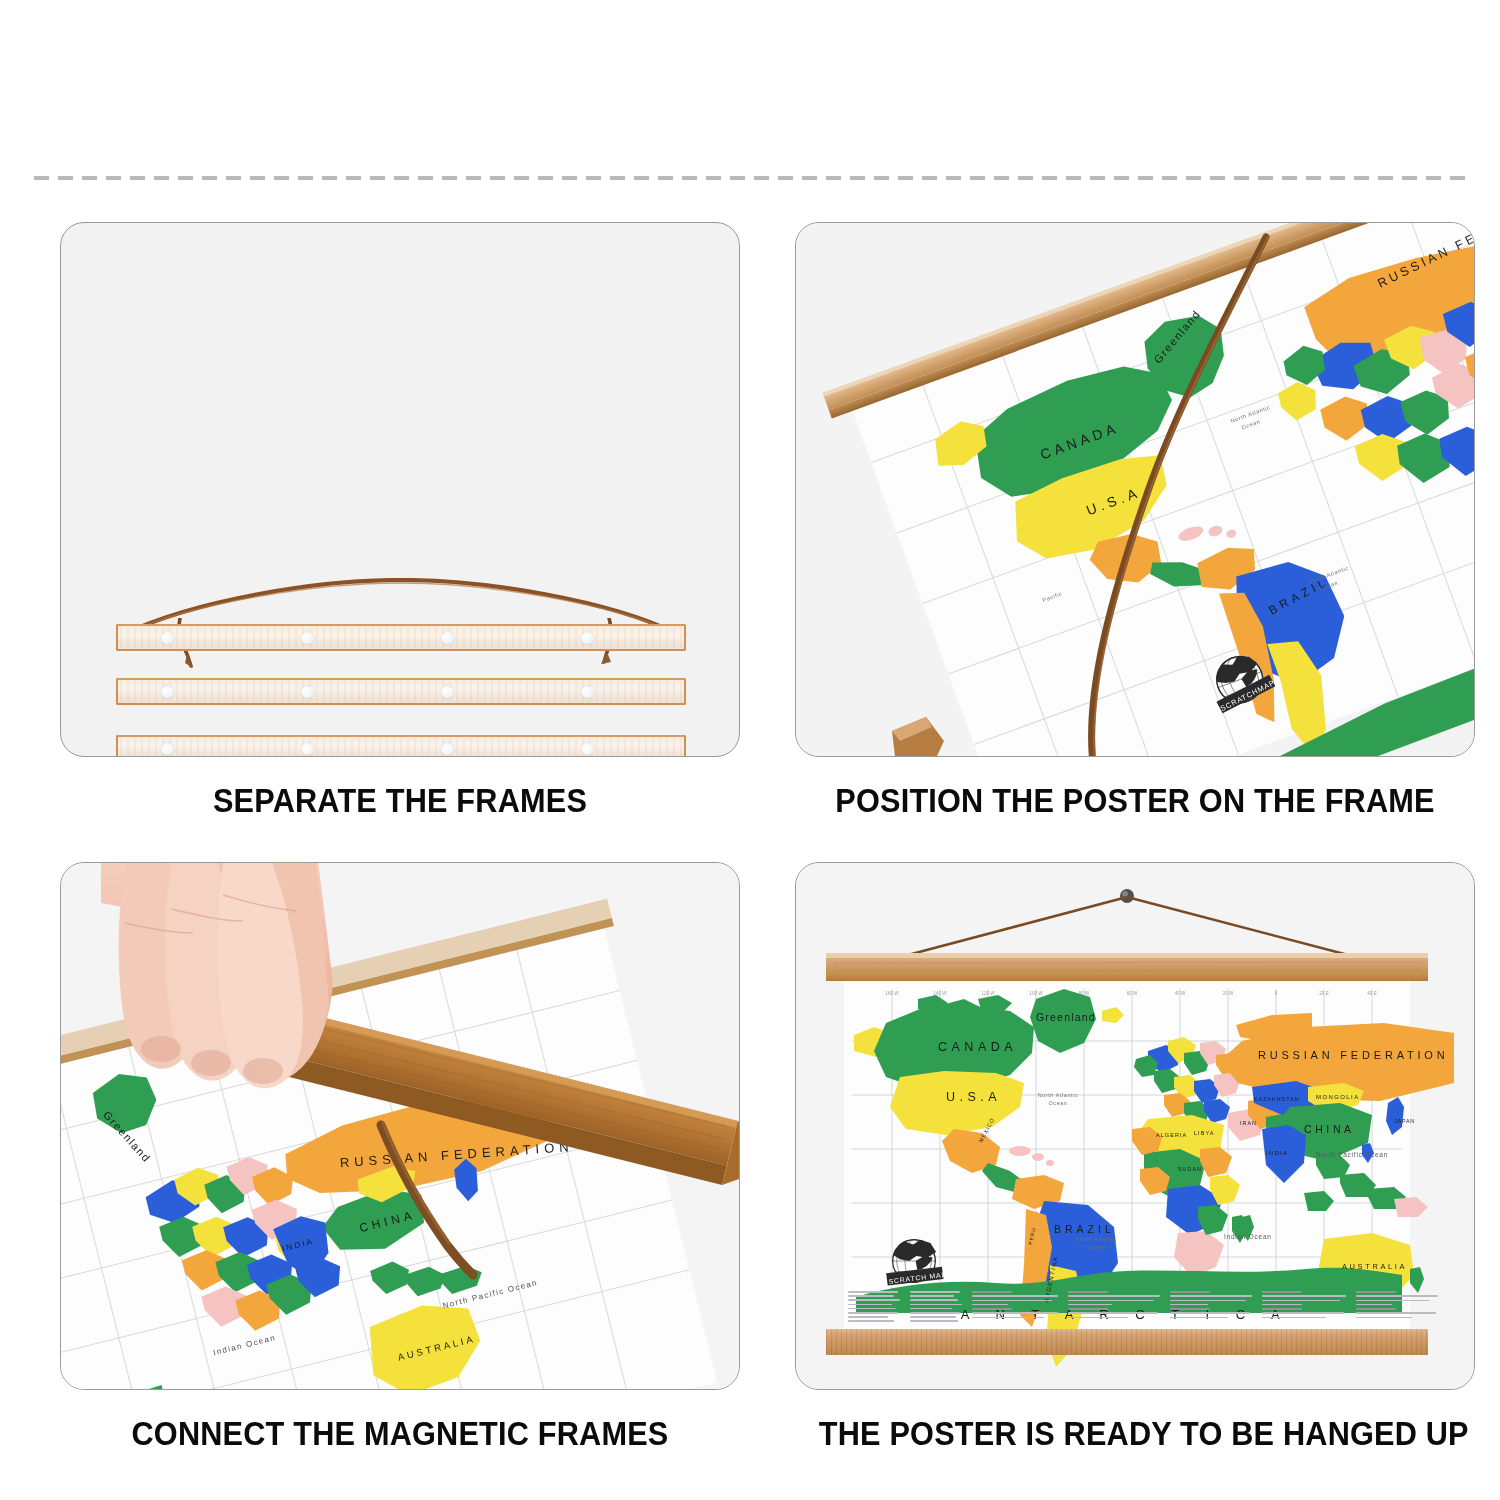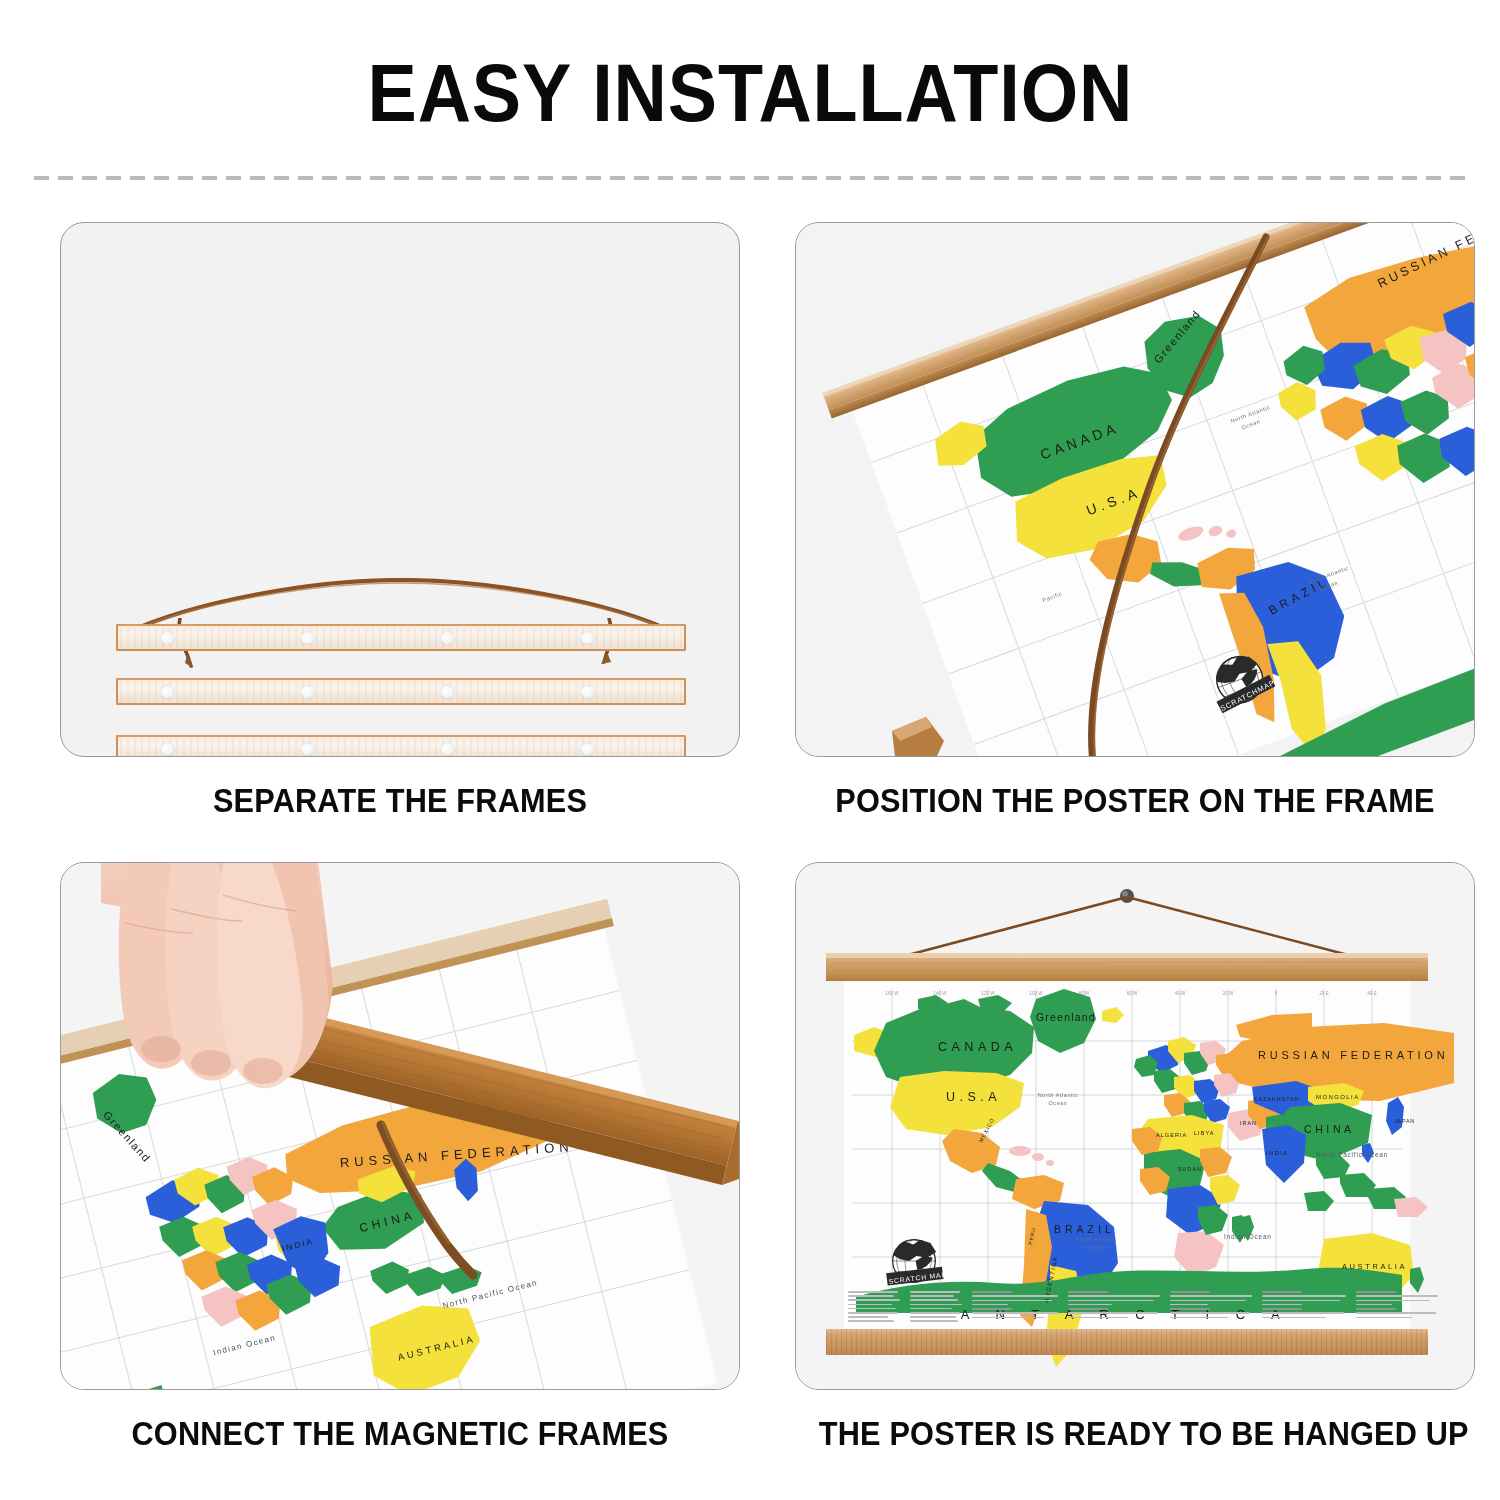--- a/index.html
+++ b/index.html
@@ -132,23 +132,20 @@
   .lline.h { background:#8f949a; height:1.8px; }
 
   svg { display:block; }
   .mapsvg text { font-family: "Liberation Sans Narrow","Liberation Sans",sans-serif; }
 </style>
 </head>
 <body>
 
 <div class="page">
 
-  <div class="title-bar">
-    <span class="title">EASY INSTALLATION</span>
-  </div>
   <div class="divider"></div>
 
   <div class="panel p1">
 
     <svg class="cord1" viewBox="0 0 570 60">
       <path d="M8 56 C 80 22, 200 2, 285 2 C 370 2, 492 22, 562 56" fill="none" stroke="#8a5226" stroke-width="4.2" stroke-linecap="round"></path>
       <path d="M8 56 C 80 24, 200 5, 285 5 C 370 5, 492 24, 562 56" fill="none" stroke="#b07a45" stroke-width="1.4" stroke-linecap="round" opacity=".7"></path>
     </svg>
 
     <svg style="position:absolute;left:110px;top:395px;width:40px;height:58px">

